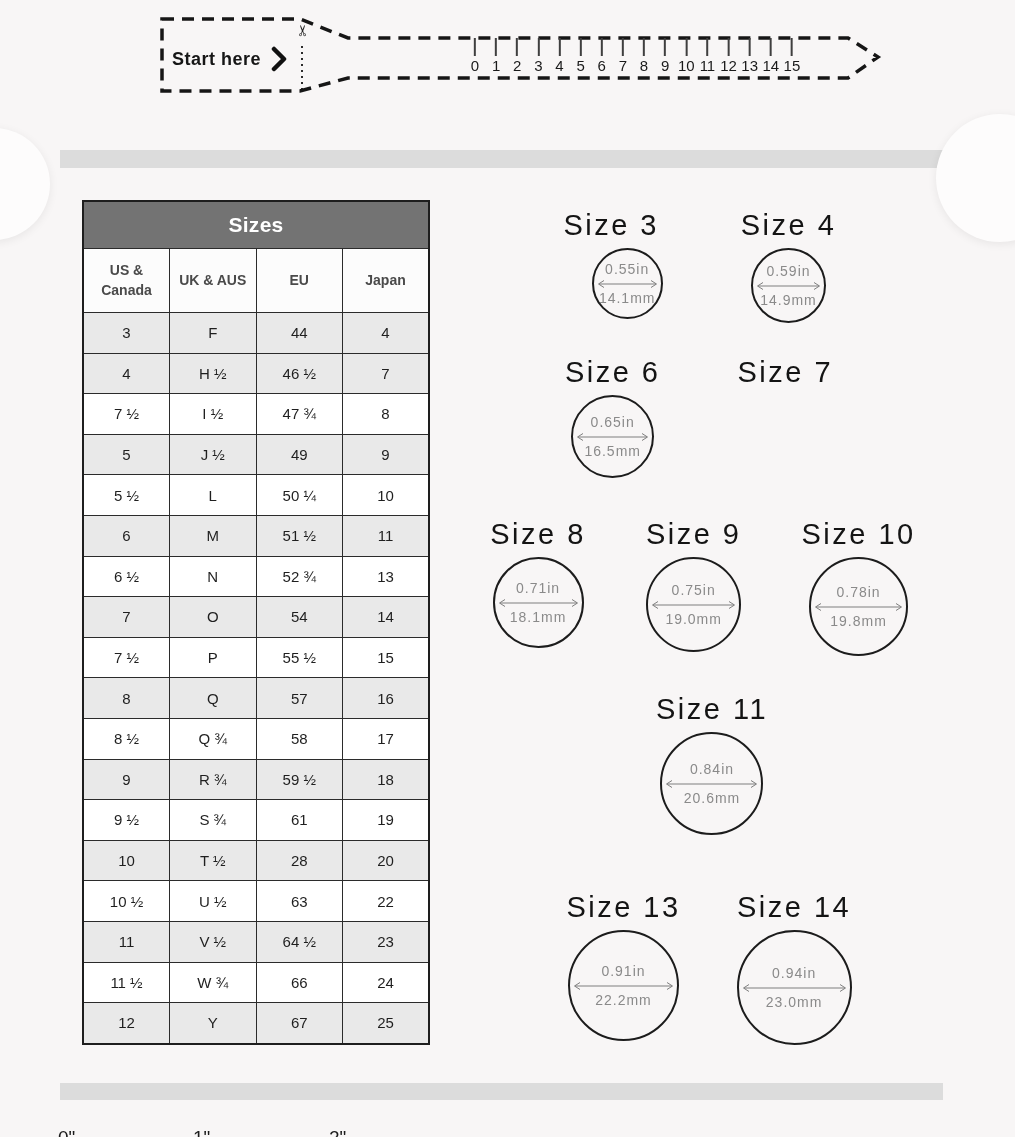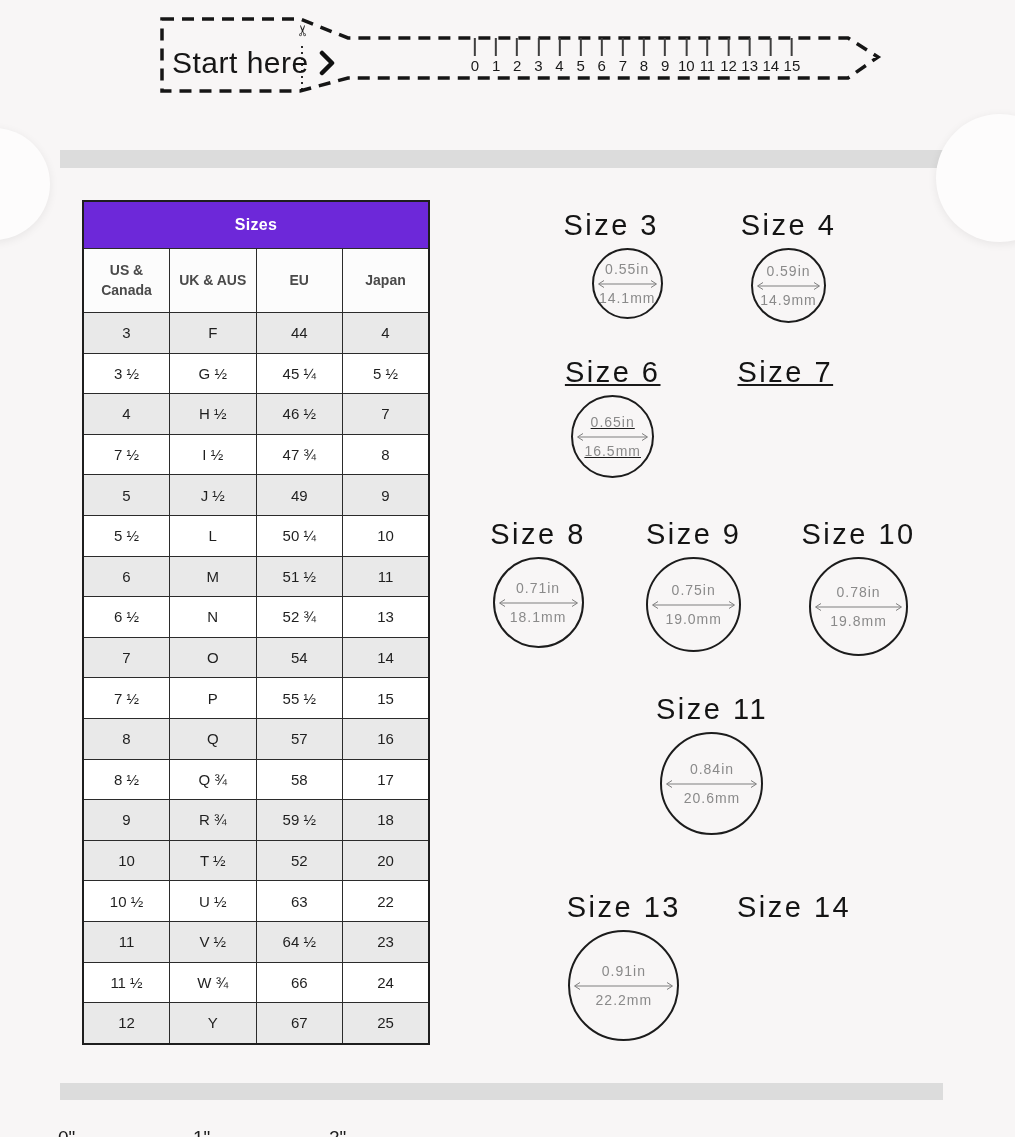--- a/index.html
+++ b/index.html
@@ -2,21 +2,21 @@
 <html><head>
 <meta charset="utf-8">
 <style>
   html,body{margin:0;padding:0;background:#f8f6f6;}
   .page{position:relative;width:1015px;height:1137px;background:#f8f6f6;overflow:hidden;
         font-family:"Liberation Sans",sans-serif;color:#1a1a1a;}
 
   
   .sizer-svg{position:absolute;left:150px;top:10px;}
   .start-here{position:absolute;left:172px;top:46px;display:flex;align-items:center;gap:10px;}
-  .start-here-label{font-size:30px;letter-spacing:0.5px;color:#161616;}
+  .start-here-label{font-size:18px;letter-spacing:0.5px;color:#161616;font-weight:bold;}
   .chevron-svg{display:block;}
   .scissors{position:absolute;left:302px;top:23px;font-size:15px;color:#222;
             transform:translateX(-50%) rotate(-90deg);line-height:1;}
   .tick-wrap{position:absolute;top:38px;display:flex;flex-direction:column;align-items:center;
              transform:translateX(-50%);}
   .tick-line{width:2px;height:18px;background:#3f3f3f;}
   .tick-num{margin-top:1px;font-size:15px;color:#1a1a1a;}
 
   
   .divider-bar{position:absolute;left:60px;width:883px;background:#dcdcdc;}
@@ -24,32 +24,32 @@
   .bar-bottom{top:1083px;height:17px;}
   .edge-blob{position:absolute;border-radius:50%;background:#fdfcfc;
              box-shadow:0 2px 10px rgba(0,0,0,0.07);}
   .blob-left{left:-62px;top:128px;width:112px;height:112px;}
   .blob-right{left:936px;top:114px;width:128px;height:128px;}
 
   
   .size-table{position:absolute;left:82px;top:200px;width:348px;border-collapse:collapse;
               table-layout:fixed;border:2px solid #1e1e1e;}
   .size-table th,.size-table td{border:1.5px solid #2b2b2b;text-align:center;padding:0;}
-  .tcaption{background:#6d28d9;color:#ffffff;font-size:16px;font-weight:bold;height:46px;
+  .tcaption{background:#737373;color:#ffffff;font-size:21px;font-weight:bold;height:46px;
             letter-spacing:0.3px;margin-top:36px;}
   .col-head{background:#fcfcfc;color:#4a4a4a;font-weight:bold;font-size:14px;height:63px;
             line-height:1.4;padding:2px 6px;}
   .size-table td{height:39.6px;font-size:15px;color:#1f1f1f;background:#ffffff;}
   .size-table tr.alt td{background:#e9e9e9;}
 
   
   .size-row{position:absolute;left:455px;width:490px;display:flex;justify-content:center;
             align-items:flex-start;}
   .row-0{top:208px;gap:78px;transform:translateX(-2px);}
-  .row-1{top:355px;gap:77px;transform:translateX(-1px);text-decoration:underline;}
+  .row-1{top:355px;gap:77px;transform:translateX(-1px);}
   .row-2{top:517px;gap:60px;transform:translateX(3px);text-align:right;}
   .row-3{top:692px;gap:70px;transform:translateX(12px);}
   .row-4{top:890px;gap:56px;transform:translateX(9px);}
   .size-card{display:flex;flex-direction:column;align-items:center;}
   .size-title{font-size:29px;letter-spacing:2.5px;color:#141414;white-space:nowrap;
               line-height:35px;margin-bottom:5px;font-weight:400;}
   .ring-circle{border:2.5px solid #1c1c1c;border-radius:50%;box-sizing:border-box;
                display:flex;flex-direction:column;align-items:center;justify-content:center;}
   .dim-in,.dim-mm{font-size:14px;color:#8a8a8a;letter-spacing:1px;white-space:nowrap;
                   line-height:17px;}
@@ -161,26 +161,20 @@
           <th class="col-head">Japan</th>
         </tr>
     </thead>
     <tbody id="table-body">
         <tr class="alt">
           <td>3</td>
           <td>F</td>
           <td>44</td>
           <td>4</td>
         </tr>
-        <tr>
-          <td>3 ½</td>
-          <td>G ½</td>
-          <td>45 ¼</td>
-          <td>5 ½</td>
-        </tr>
         <tr class="alt">
           <td>4</td>
           <td>H ½</td>
           <td>46 ½</td>
           <td>7</td>
         </tr>
         <tr>
           <td>7 ½</td>
           <td>I ½</td>
           <td>47 ¾</td>
@@ -233,24 +227,30 @@
           <td>Q ¾</td>
           <td>58</td>
           <td>17</td>
         </tr>
         <tr class="alt">
           <td>9</td>
           <td>R ¾</td>
           <td>59 ½</td>
           <td>18</td>
         </tr>
+        <tr>
+          <td>9 ½</td>
+          <td>S ¾</td>
+          <td>61</td>
+          <td>19</td>
+        </tr>
         <tr class="alt">
           <td>10</td>
           <td>T ½</td>
-          <td>52</td>
+          <td>28</td>
           <td>20</td>
         </tr>
         <tr>
           <td>10 ½</td>
           <td>U ½</td>
           <td>63</td>
           <td>22</td>
         </tr>
         <tr class="alt">
           <td>11</td>
@@ -377,20 +377,29 @@
             <svg class="dim-arrow" width="103" height="10" viewBox="0 0 103 10">
               <line x1="3" y1="5" x2="100" y2="5" stroke="#7f7f7f" stroke-width="1"></line>
               <path d="M8 1.5 L2.5 5 L8 8.5" fill="none" stroke="#7f7f7f" stroke-width="1"></path>
               <path d="M95 1.5 L100.5 5 L95 8.5" fill="none" stroke="#7f7f7f" stroke-width="1"></path>
             </svg>
             <span class="dim-mm">22.2mm</span>
           </div>
         </div>
         <div class="size-card">
           <div class="size-title">Size 14</div>
+          <div class="ring-circle" style="width:115px;height:115px;">
+            <span class="dim-in">0.94in</span>
+            <svg class="dim-arrow" width="107" height="10" viewBox="0 0 107 10">
+              <line x1="3" y1="5" x2="104" y2="5" stroke="#7f7f7f" stroke-width="1"></line>
+              <path d="M8 1.5 L2.5 5 L8 8.5" fill="none" stroke="#7f7f7f" stroke-width="1"></path>
+              <path d="M99 1.5 L104.5 5 L99 8.5" fill="none" stroke="#7f7f7f" stroke-width="1"></path>
+            </svg>
+            <span class="dim-mm">23.0mm</span>
+          </div>
         </div>
       </div>
     </div>
 
   <div id="bottom-ruler">
       <span class="inch-label" style="left: 58px;">0"</span>
       <span class="inch-label" style="left: 193px;">1"</span>
       <span class="inch-label" style="left: 329px;">2"</span>
     </div>
 

